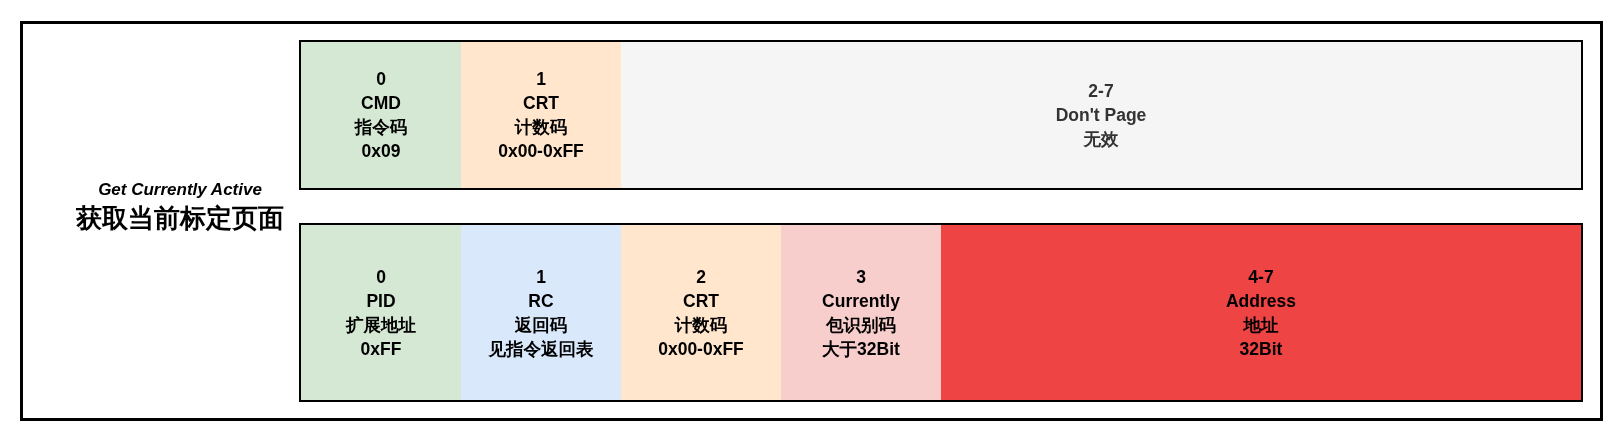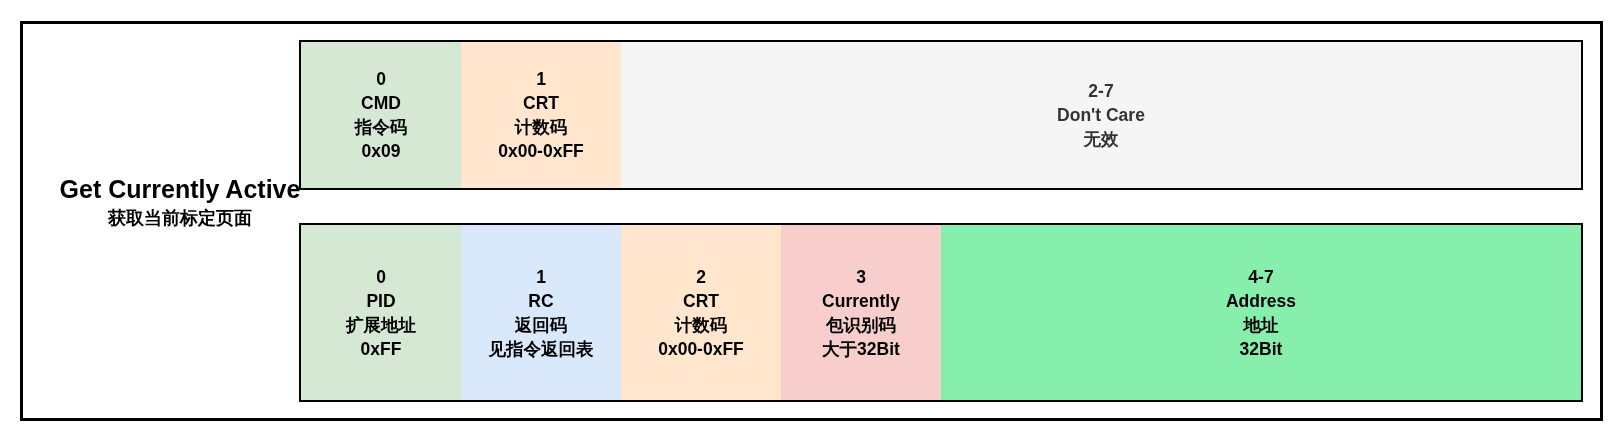--- a/index.html
+++ b/index.html
@@ -27,25 +27,26 @@
   }
   .side-label {
     position: absolute;
     left: 30px;
     top: 176px;
     width: 300px;
     text-align: center;
     font-weight: bold;
   }
   .side-label .en {
-    font-size: 25px;
+    font-size: 17px;
     line-height: 27px;
+    font-style: italic;
   }
   .side-label .zh {
-    font-size: 18px;
+    font-size: 26px;
     line-height: 31px;
   }
   .byte-row {
     position: absolute;
     left: 299px;
     width: 1284px;
     border: 2px solid #000000;
     box-sizing: border-box;
     display: flex;
     align-items: stretch;
@@ -87,21 +88,21 @@
     <div>0x09</div>
   </div>
   <div class="cell span1" style="background: rgb(255, 230, 204);">
     <div>1</div>
     <div>CRT</div>
     <div>计数码</div>
     <div>0x00-0xFF</div>
   </div>
   <div class="cell span6 muted" style="background: rgb(245, 245, 245);">
     <div>2-7</div>
-    <div>Don't Care</div>
+    <div>Don't Page</div>
     <div>无效</div>
   </div>
 </div>
 
 <div class="byte-row row-response">
   <div class="cell span1" style="background: rgb(213, 232, 212);">
     <div>0</div>
     <div>PID</div>
     <div>扩展地址</div>
     <div>0xFF</div>
@@ -117,19 +118,19 @@
     <div>CRT</div>
     <div>计数码</div>
     <div>0x00-0xFF</div>
   </div>
   <div class="cell span1" style="background: rgb(248, 206, 204);">
     <div>3</div>
     <div>Currently</div>
     <div>包识别码</div>
     <div>大于32Bit</div>
   </div>
-  <div class="cell span4" style="background: #86efac;">
+  <div class="cell span4" style="background: #ef4444;">
     <div>4-7</div>
     <div>Address</div>
     <div>地址</div>
     <div>32Bit</div>
   </div>
 </div>
 
 </body></html>

